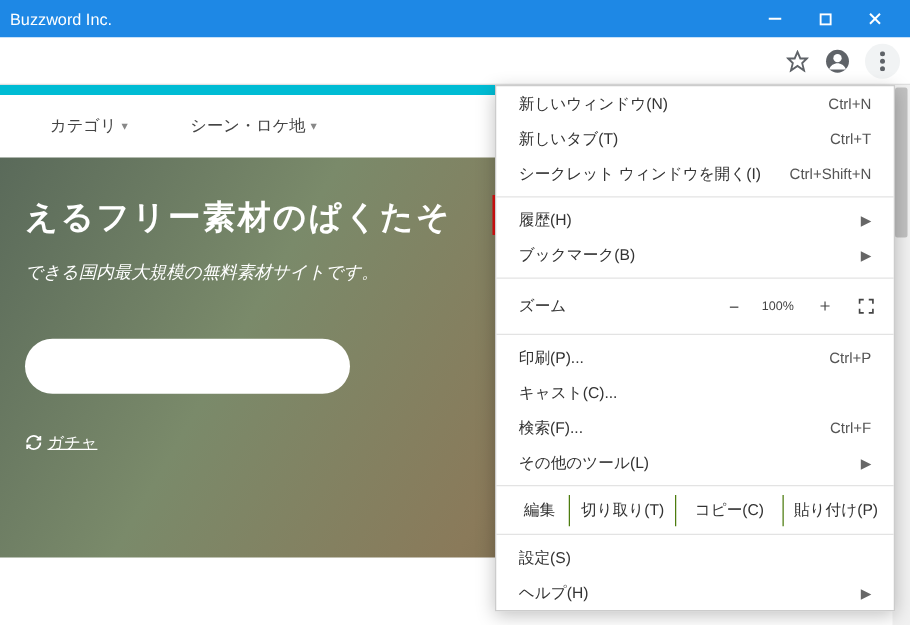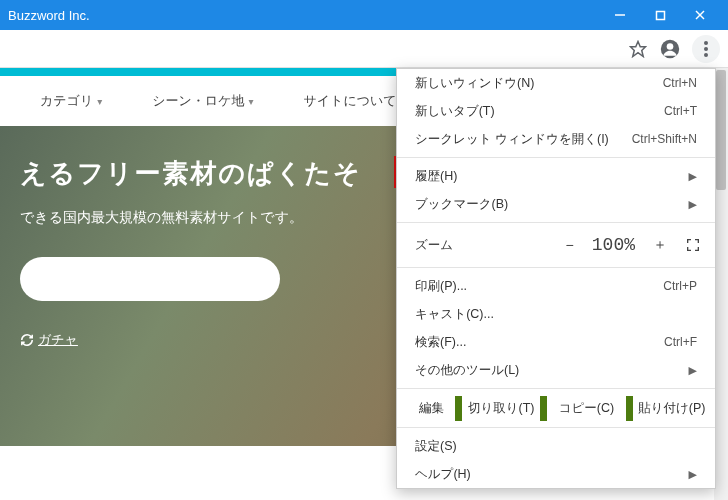--- a/index.html
+++ b/index.html
@@ -13,38 +13,38 @@
 .toolbar .icon{width:20px;height:20px;display:flex;align-items:center;justify-content:center;color:#5f6368;cursor:pointer;}
 .toolbar .more{width:28px;height:28px;border-radius:50%;background:#f1f3f4;display:flex;align-items:center;justify-content:center;}
 .content{position:relative;width:100%;height:calc(100% - 68px);}
 .cyan-bar{height:8px;background:#00bcd4;}
 .nav-row{height:50px;display:flex;align-items:center;gap:50px;padding-left:40px;background:#fff;font-size:13px;color:#444;}
 .nav-item{display:flex;align-items:center;gap:4px;cursor:pointer;}
 .nav-item .chev{font-size:10px;color:#888;}
 .hero{position:relative;width:100%;height:320px;background:linear-gradient(120deg,#5a6a5a 0%,#7a8a6a 30%,#8a7a5a 60%,#6a5a3a 100%);display:flex;flex-direction:column;padding:30px 20px;color:#fff;overflow:hidden;}
 .hero::before{content:"";position:absolute;right:-50px;bottom:-50px;width:380px;height:380px;background:radial-gradient(circle at 60% 60%,#d4a850,#b8923a,#8a6a2a);border-radius:50%;opacity:.7;}
 .hero h1{font-size:26px;font-weight:700;letter-spacing:2px;margin-bottom:18px;position:relative;z-index:1;}
-.hero p{font-size:14px;position:relative;z-index:1;margin-bottom:30px;}
+.hero p{font-size:14px;position:relative;z-index:1;margin-bottom:44px;font-style:italic;}
 .pill{width:260px;height:44px;border-radius:30px;background:#fff;position:relative;z-index:1;margin-bottom:30px;}
 .meta-row{display:flex;gap:20px;align-items:center;font-size:13px;position:relative;z-index:1;}
 .meta-row .refresh{display:flex;align-items:center;gap:4px;cursor:pointer;text-decoration:underline;}
 .menu{position:absolute;top:68px;right:12px;width:320px;background:#fff;border:1px solid #ccc;box-shadow:0 4px 14px rgba(0,0,0,.25);font-size:12.5px;color:#333;z-index:50;}
 .menu-item{height:28px;display:flex;align-items:center;padding:0 18px;justify-content:space-between;cursor:pointer;}
 .menu-item .lbl{white-space:nowrap;}
 .menu-item .shortcut{color:#555;font-size:12px;}
 .menu-item .arrow{font-size:11px;color:#666;}
 .menu-sep{height:1px;background:#e3e3e3;margin:4px 0;}
 .highlight{position:absolute;border:3px solid #d11;pointer-events:none;}
 .zoom-row{height:36px;display:flex;align-items:center;padding:0 14px 0 18px;justify-content:space-between;}
 .zoom-ctrl{display:flex;align-items:center;gap:18px;}
 .zoom-ctrl span{font-size:14px;color:#444;cursor:pointer;}
-.zoom-ctrl .pct{font-size:18px;cursor:default;font-family:Liberation Mono, monospace;}
+.zoom-ctrl .pct{font-size:10px;cursor:default;}
 .zoom-ctrl .full{width:16px;height:16px;}
 .edit-row{height:30px;display:flex;align-items:center;padding:0 4px;}
-.edit-row .cell{flex:1;text-align:center;padding:4px 0;border-left:7px solid #4d7c0f;cursor:pointer;}
+.edit-row .cell{flex:1;text-align:center;padding:4px 0;border-left:1px solid #4d7c0f;cursor:pointer;}
 .edit-row .cell:first-of-type{border-left:none;}
 .edit-row .edlbl{width:54px;padding-left:18px;font-size:12.5px;}
 .scrollbar{position:absolute;right:0;top:68px;bottom:0;width:14px;background:#f1f1f1;}
 .scrollbar .thumb{position:absolute;left:2px;right:2px;top:2px;height:120px;background:#c1c1c1;border-radius:2px;}
 </style>
 </head>
 <body>
 
 <div class="titlebar">
   <div class="titlebar-title">Buzzword Inc.</div>
@@ -92,24 +92,20 @@
 
 <div class="content">
   <div class="cyan-bar"></div>
   <div class="nav-row">
     <div class="nav-item">
         <span>カテゴリ</span>
         <span class="chev">▾</span>
       </div>
     <div class="nav-item">
         <span>シーン・ロケ地</span>
-        <span class="chev">▾</span>
-      </div>
-    <div class="nav-item">
-        <span>サイトについて</span>
         <span class="chev">▾</span>
       </div>
   </div>
   <div class="hero">
     <h1>えるフリー素材のぱくたそ</h1>
     <p>できる国内最大規模の無料素材サイトです。</p>
     <div class="pill"></div>
     <div class="meta-row">
       <span class="refresh">
           <svg width="14" height="14" viewBox="0 0 24 24" fill="none" stroke="#fff" stroke-width="2.5">

